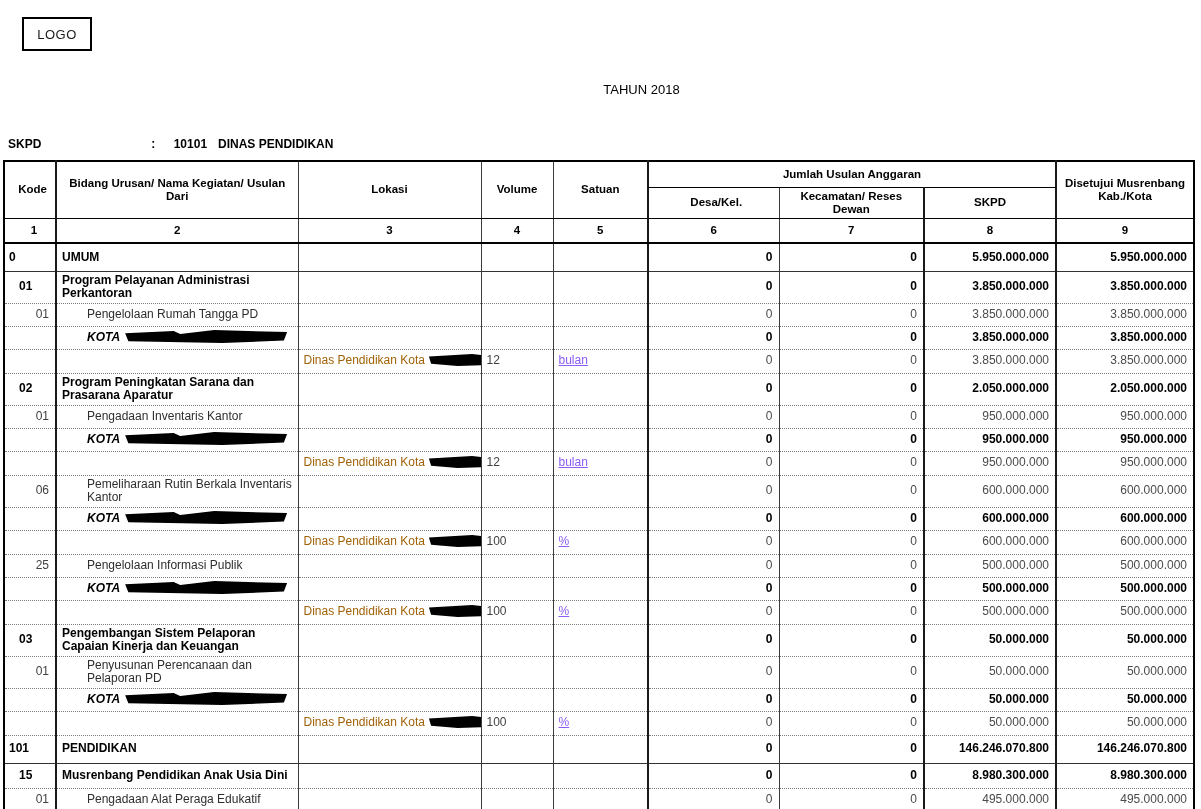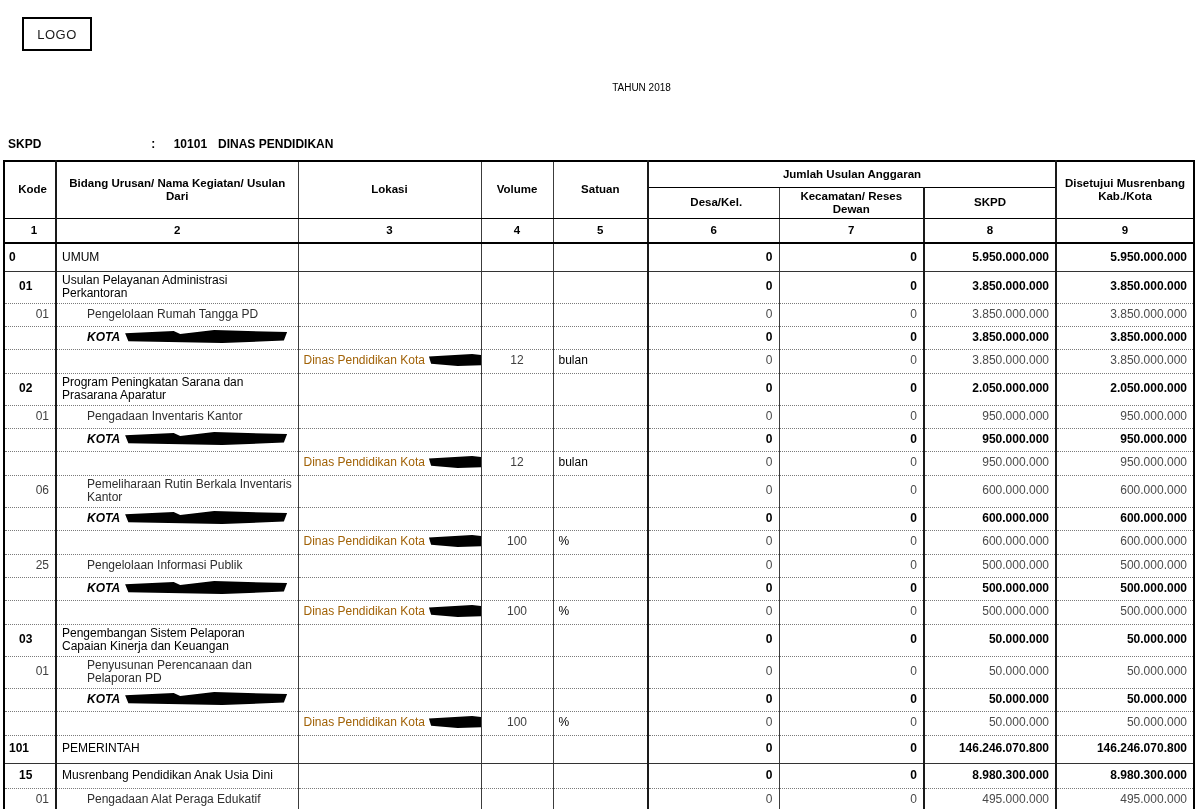--- a/index.html
+++ b/index.html
@@ -7,21 +7,21 @@
               font-family:"Liberation Sans", sans-serif; color:#000; }
   .page { position:relative; width:1201px; height:617px; background:#fff; }
 
   
   .logo-box { position:absolute; left:22px; top:17px; width:70px; height:34px;
               border:2px solid #000; display:flex; align-items:center; justify-content:center;
               font-size:13px; letter-spacing:.5px; color:#1a1a1a; }
   .title-line { position:absolute; left:92px; right:10px; text-align:center; }
   .t1 { top:15px; font-size:15.5px; font-weight:bold; }
   .t2 { top:50px; font-size:15.5px; font-weight:bold; }
-  .t3 { top:82px; font-size:10px; }
+  .t3 { top:82px; font-size:13px; }
   .skpd-line { position:absolute; top:137px; left:8px; font-size:12px; font-weight:bold; white-space:nowrap; }
   .skpd-line .lbl { display:inline-block; width:140px; }
   .skpd-line .sep { display:inline-block; width:19px; }
   .skpd-line .code { display:inline-block; width:41px; }
 
   
   table.report { position:absolute; top:160px; left:3px; width:1190px;
                  border-collapse:collapse; table-layout:fixed;
                  border:2px solid #000; font-size:12px; }
   th, td { border-left:1px solid #3c3c3c; vertical-align:middle; overflow:hidden; }
@@ -40,27 +40,27 @@
   tbody tr { height:23px; }
   tr.r-section { height:28px; }
   tr.r-section td { border-bottom:1px solid #333; }
   tr.r-program { height:25px; }
   tr.r-lokasi { height:24px; }
 
   .k-section  { text-align:left;  font-weight:bold; padding-left:4px !important; }
   .k-program  { text-align:left;  font-weight:bold; padding-left:14px !important; }
   .k-activity { text-align:right; color:#3f3f3f; padding-right:6px !important; }
 
-  .n-section, .n-program { font-weight:normal; padding-left:5px !important; }
+  .n-section, .n-program { font-weight:bold; padding-left:5px !important; }
   .n-activity { color:#2e2e2e; padding-left:30px !important; }
   .n-kota { font-weight:bold; font-style:italic; padding-left:30px !important; white-space:nowrap; }
 
   .c-lokasi { color:#a16207; white-space:nowrap; }
-  .c-vol { text-align:center; color:#3f3f3f; padding-right:5px !important; }
-  .c-sat { text-align:left;  color:#000000; }
+  .c-vol { text-align:left; color:#3f3f3f; padding-right:5px !important; }
+  .c-sat { text-align:left;  color:#8b5cf6;text-decoration:underline; }
   .c-num { text-align:right; padding-right:6px !important; }
   .v-bold { font-weight:bold; color:#000; }
   .v-norm { color:#4a4a4a; }
 
   .redact-kota { display:inline-block; background:#000; width:162px; height:13px;
                  margin-left:5px; vertical-align:middle; margin-top:-2px;
                  clip-path:polygon(0 25%, 30% 8%, 34% 30%, 55% 0, 100% 15%, 98% 80%, 60% 100%, 2% 85%); }
   .redact-lok  { display:inline-block; background:#000; width:72px; height:12px;
                  margin-left:4px; vertical-align:middle; margin-top:-2px;
                  clip-path:polygon(0 20%, 60% 0, 100% 25%, 95% 90%, 40% 100%, 3% 80%); }
@@ -129,21 +129,21 @@
           <td class="c-lokasi"></td>
           <td class="c-vol"></td>
           <td class="c-sat"></td>
           <td class="c-num v-bold bl2">0</td>
           <td class="c-num v-bold">0</td>
           <td class="c-num v-bold bl2">5.950.000.000</td>
           <td class="c-num v-bold bl2">5.950.000.000</td>
         </tr>
         <tr class="r-program">
           <td class="c-kode k-program">01</td>
-          <td class="c-name bl2 n-program">Usulan Pelayanan Administrasi Perkantoran</td>
+          <td class="c-name bl2 n-program">Program Pelayanan Administrasi Perkantoran</td>
           <td class="c-lokasi"></td>
           <td class="c-vol"></td>
           <td class="c-sat"></td>
           <td class="c-num v-bold bl2">0</td>
           <td class="c-num v-bold">0</td>
           <td class="c-num v-bold bl2">3.850.000.000</td>
           <td class="c-num v-bold bl2">3.850.000.000</td>
         </tr>
         <tr class="r-activity">
           <td class="c-kode k-activity">01</td>
@@ -327,21 +327,21 @@
           <td class="c-lokasi"><span>Dinas Pendidikan Kota</span><span class="redact-lok"></span></td>
           <td class="c-vol">100</td>
           <td class="c-sat">%</td>
           <td class="c-num v-norm bl2">0</td>
           <td class="c-num v-norm">0</td>
           <td class="c-num v-norm bl2">50.000.000</td>
           <td class="c-num v-norm bl2">50.000.000</td>
         </tr>
         <tr class="r-section">
           <td class="c-kode k-section">101</td>
-          <td class="c-name bl2 n-section">PEMERINTAH</td>
+          <td class="c-name bl2 n-section">PENDIDIKAN</td>
           <td class="c-lokasi"></td>
           <td class="c-vol"></td>
           <td class="c-sat"></td>
           <td class="c-num v-bold bl2">0</td>
           <td class="c-num v-bold">0</td>
           <td class="c-num v-bold bl2">146.246.070.800</td>
           <td class="c-num v-bold bl2">146.246.070.800</td>
         </tr>
         <tr class="r-program">
           <td class="c-kode k-program">15</td>

